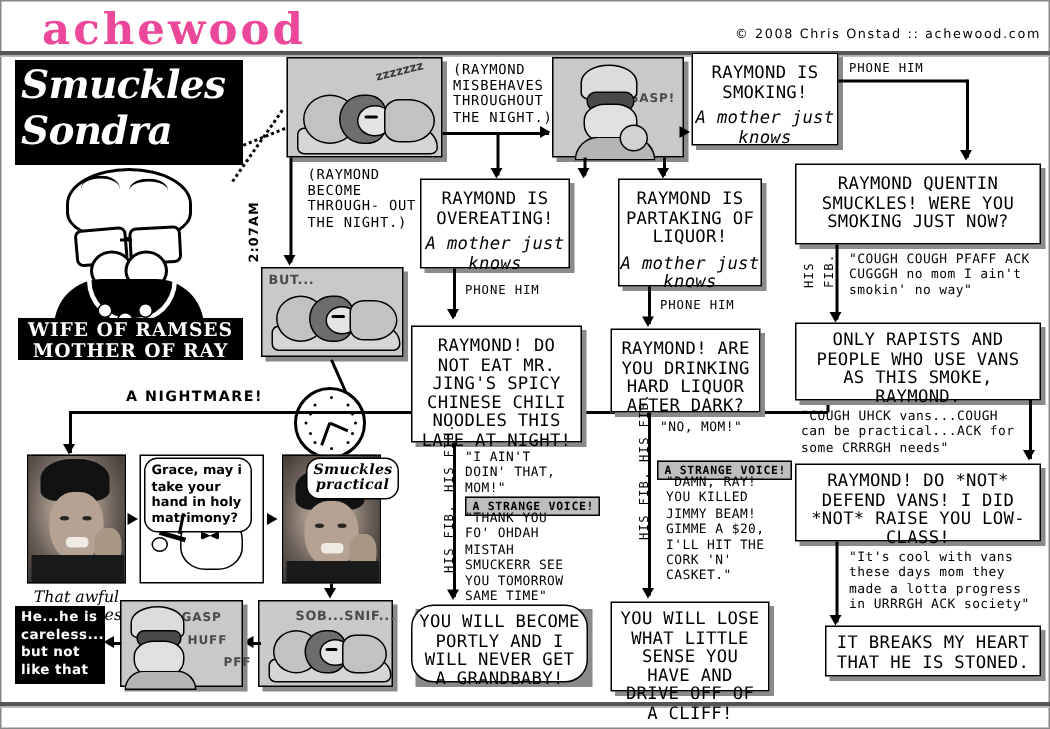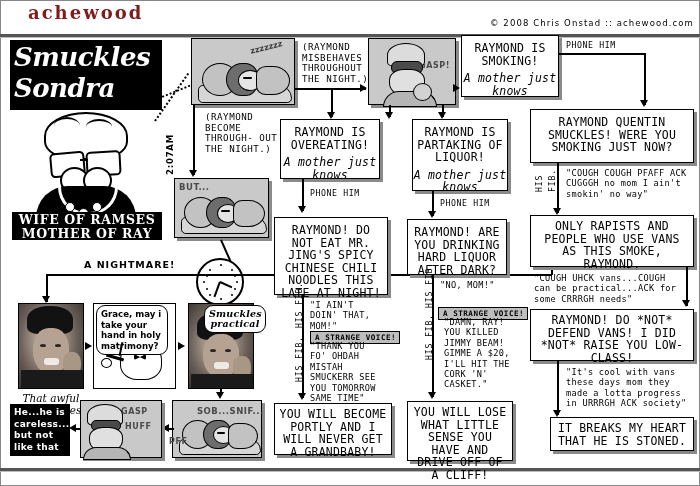--- a/index.html
+++ b/index.html
@@ -3,21 +3,21 @@
 <meta charset="utf-8">
 <style>
   html,body{margin:0;padding:0;background:#fff;}
   body{width:700px;height:486px;position:relative;overflow:hidden;
        font-family:"DejaVu Sans Mono","Liberation Mono",monospace;color:#000;}
   #stage{position:absolute;left:0;top:0;width:700px;height:486px;}
   .abs{position:absolute;box-sizing:border-box;}
 
   
   #logo{left:28px;top:2px;font-family:"DejaVu Serif","Liberation Serif",serif;
-        font-weight:bold;font-size:18px;letter-spacing:2px;color:#7f1d1d;}
+        font-weight:bold;font-size:29px;letter-spacing:2px;color:#ec4899;}
   #copy{right:6px;top:18px;font-size:8.5px;letter-spacing:1.1px;
         font-family:"DejaVu Sans","Liberation Sans",sans-serif;white-space:nowrap;}
   #hrule{left:0;top:34px;width:700px;height:3px;background:#555;}
   #hrule2{left:0;top:37px;width:700px;height:1px;background:#bbb;}
   #footrule{left:0;top:468px;width:700px;height:3px;background:#555;}
   #footrule2{left:0;top:471px;width:700px;height:1px;background:#bbb;}
   #outerframe{left:0;top:0;width:700px;height:486px;border:1px solid #888;}
 
   
   #titleplate{left:10px;top:40px;width:152px;height:70px;background:#000;}
@@ -273,21 +273,21 @@
     <div style="position:absolute;left:55px;top:22px;width:28px;height:24px;background:#c2c2c2;border:1.5px solid #000;border-radius:30% 50% 50% 30%;"></div>
   </div>
 
   <div class="abs arrowleft" style="left:162px;top:424px;"></div>
   <div class="abs ln h" style="left:168px;top:428px;width:6px;"></div>
 
   <div class="abs shadow" style="left:83px;top:403px;width:82px;height:58px;"></div>
   <div class="abs panel" style="left:80px;top:400px;width:82px;height:58px;">
     <div class="sfx" style="left:40px;top:6px;font-size:8px;">GASP</div>
     <div class="sfx" style="left:44px;top:21px;font-size:8px;">HUFF</div>
-    <div class="sfx" style="left:56px;top:36px;font-size:8px;padding-left:32px;">PFF</div>
+    <div class="sfx" style="left:36px;top:36px;font-size:8px;padding-left:32px;">PFF</div>
     <div style="position:absolute;left:6px;top:3px;width:34px;height:20px;background:#dcdcdc;border:1.5px solid #000;border-radius:50% 50% 20% 20%;"></div>
     <div style="position:absolute;left:10px;top:19px;width:28px;height:9px;background:#4a4a4a;border:1.4px solid #000;border-radius:5px;"></div>
     <div style="position:absolute;left:8px;top:26px;width:32px;height:24px;background:#e0e0e0;border:1.5px solid #000;border-radius:40% 40% 50% 50%;"></div>
     <div style="position:absolute;left:2px;top:46px;width:46px;height:11px;background:#b5b5b5;border:1.4px solid #000;border-radius:18px 18px 0 0;"></div>
   </div>
 
   <div class="abs arrowleft" style="left:69px;top:424px;"></div>
   <div class="abs ln h" style="left:75px;top:428px;width:6px;"></div>
 
   <div class="abs blackbox" style="left:10px;top:404px;width:60px;height:52px;">He...he is careless... but not like that</div>
@@ -373,18 +373,18 @@
   <div class="abs fbox" style="left:530px;top:309px;width:164px;height:52px;padding:4px 1px;">RAYMOND! DO *NOT* DEFEND VANS! I DID *NOT* RAISE YOU LOW-CLASS!</div>
 
   <div class="abs quote" style="left:566px;top:367px;width:130px;">"It's cool with vans these days mom they made a lotta progress in URRRGH ACK society"</div>
   <div class="abs ln v" style="left:557px;top:361px;height:54px;"></div>
   <div class="abs arrowdown" style="left:553px;top:410px;"></div>
 
   <div class="abs shadow" style="left:553px;top:420px;width:144px;height:34px;"></div>
   <div class="abs fbox" style="left:550px;top:417px;width:144px;height:34px;padding:4px 3px;">IT BREAKS MY HEART THAT HE IS STONED.</div>
 
   <div class="abs shadow" style="left:277px;top:406px;width:118px;height:52px;"></div>
-  <div class="abs fbox" style="left:274px;top:403px;width:118px;height:52px;padding:4px 3px;">YOU WILL BECOME PORTLY AND I WILL NEVER GET A GRANDBABY!</div>
+  <div class="abs fbox" style="left:274px;top:403px;width:118px;height:52px;padding:4px 3px;border-radius:15px;">YOU WILL BECOME PORTLY AND I WILL NEVER GET A GRANDBABY!</div>
 
   <div class="abs shadow" style="left:410px;top:404px;width:106px;height:60px;"></div>
   <div class="abs fbox" style="left:407px;top:401px;width:106px;height:60px;padding:4px 3px;">YOU WILL LOSE WHAT LITTLE SENSE YOU HAVE AND DRIVE OFF OF A CLIFF!</div>
 
 </div>
 
 </body></html>

